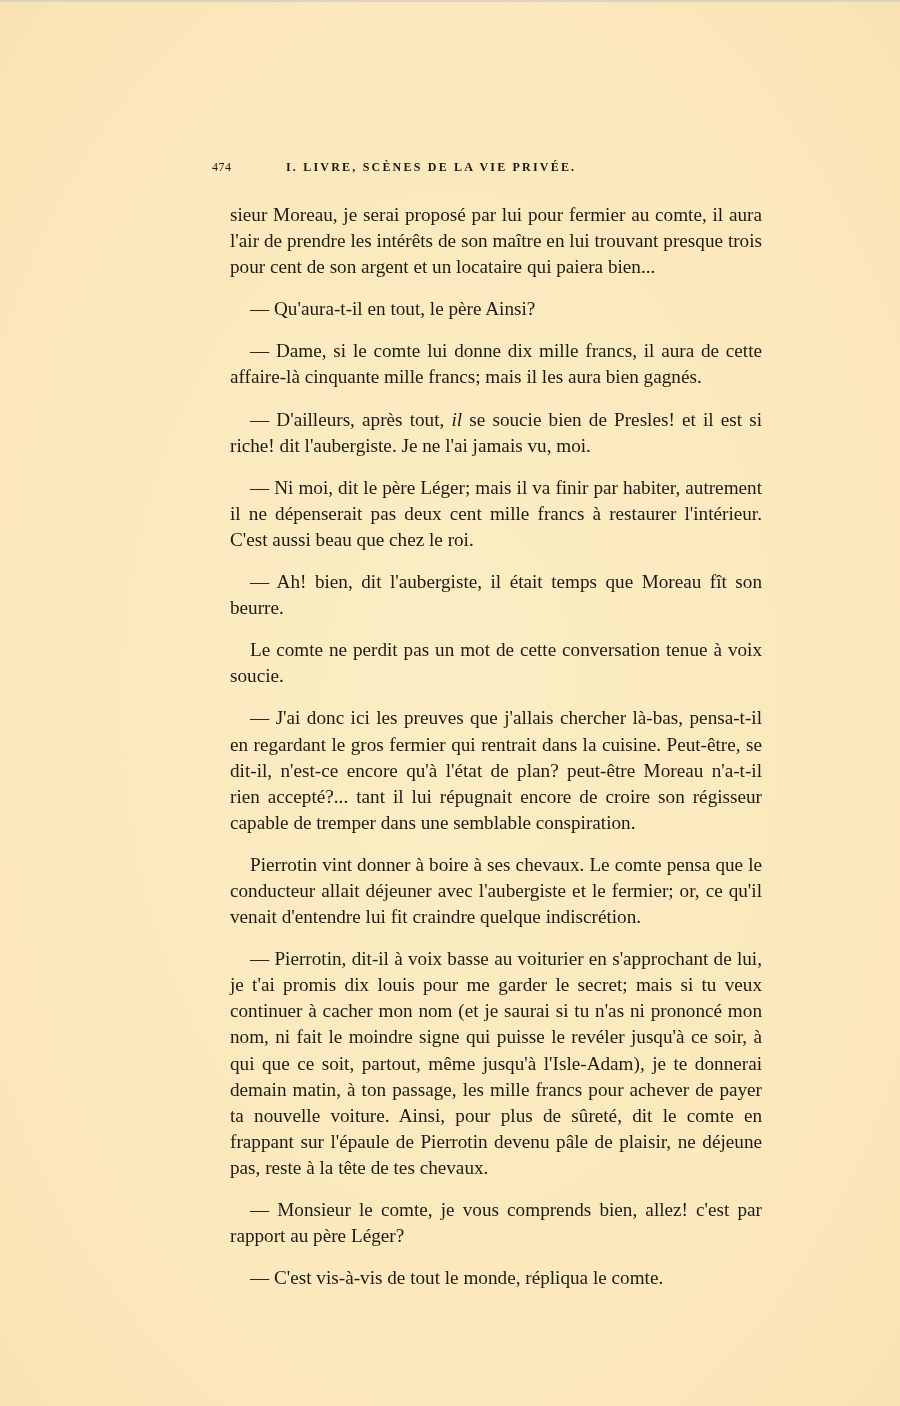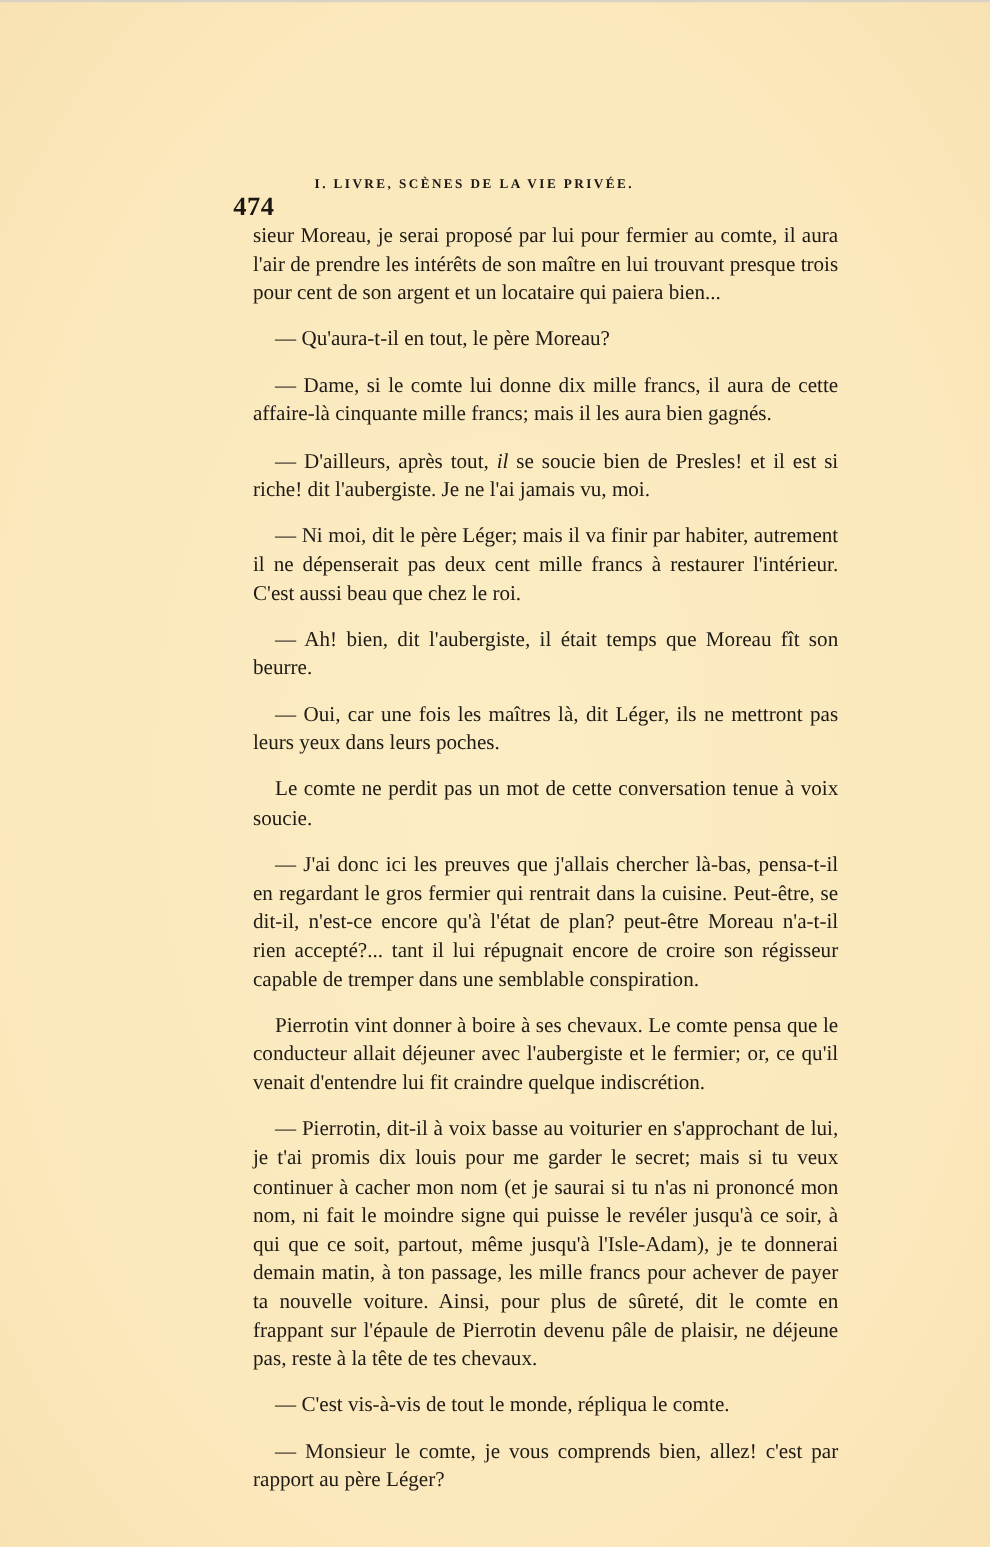--- a/index.html
+++ b/index.html
@@ -11,21 +11,21 @@
   }
   .page {
     position: absolute; left: 0; top: 0; width: 900px; height: 1406px;
     background: radial-gradient(ellipse at 50% 50%, #fcedc4 0%, #fbe8bc 70%, #f8e2b2 100%);
   }
   .topedge { position:absolute; left:0; top:0; width:900px; height:2px; background:#d9d2c4; }
   .header {
     position: absolute; left: 212px; top: 158px; width: 570px; height: 26px;
     font-family: "Liberation Serif", serif; color: #1b1712;
   }
-  .folio { position:absolute; left:0; top:17px; font-size:24px; font-weight:bold; letter-spacing:0.5px; }
+  .folio { position:absolute; left:0; top:2px; font-size:12px; font-weight:normal; letter-spacing:0.5px; }
   .running { position:absolute; left:74px; top:2px; font-size:12px; font-weight:bold; letter-spacing:2.2px; text-transform: uppercase; }
   .text {
     position: absolute; left: 214px; top: 186px; width: 564px;
     font-family: "Liberation Serif", serif;
     font-size: 19.2px; line-height: 26.1px; color: #1e1a14;
     text-align: justify;
   }
   .text p { margin: 16px; text-indent: 0; }
   .text p.ind { text-indent: 20px; }
   .text p.cont { text-indent: 0; }
@@ -37,26 +37,25 @@
 <div class="page">
   <div class="topedge"></div>
 
   <div class="header">
     <span class="folio">474</span>
     <span class="running">I. LIVRE, SCÈNES DE LA VIE PRIVÉE.</span>
   </div>
 
   <div class="text">
     <p class="cont">sieur Moreau, je serai proposé par lui pour fermier au comte, il aura l'air de prendre les intérêts de son maître en lui trouvant presque trois pour cent de son argent et un locataire qui paiera bien...</p>
-    <p class="ind">— Qu'aura-t-il en tout, le père Moreau?</p>
+    <p class="ind">— Qu'aura-t-il en tout, le père Ainsi?</p>
     <p class="ind">— Dame, si le comte lui donne dix mille francs, il aura de cette affaire-là cinquante mille francs; mais il les aura bien gagnés.</p>
     <p class="ind"><span>— D'ailleurs, après tout, </span><em>il</em><span> se soucie bien de Presles! et il est si riche! dit l'aubergiste. Je ne l'ai jamais vu, moi.</span></p>
     <p class="ind">— Ni moi, dit le père Léger; mais il va finir par habiter, autrement il ne dépenserait pas deux cent mille francs à restaurer l'intérieur. C'est aussi beau que chez le roi.</p>
     <p class="ind">— Ah! bien, dit l'aubergiste, il était temps que Moreau fît son beurre.</p>
-    <p class="ind">— Oui, car une fois les maîtres là, dit Léger, ils ne mettront pas leurs yeux dans leurs poches.</p>
     <p class="ind">Le comte ne perdit pas un mot de cette conversation tenue à voix soucie.</p>
     <p class="ind">— J'ai donc ici les preuves que j'allais chercher là-bas, pensa-t-il en regardant le gros fermier qui rentrait dans la cuisine. Peut-être, se dit-il, n'est-ce encore qu'à l'état de plan? peut-être Moreau n'a-t-il rien accepté?... tant il lui répugnait encore de croire son régisseur capable de tremper dans une semblable conspiration.</p>
     <p class="ind">Pierrotin vint donner à boire à ses chevaux. Le comte pensa que le conducteur allait déjeuner avec l'aubergiste et le fermier; or, ce qu'il venait d'entendre lui fit craindre quelque indiscrétion.</p>
     <p class="ind">— Pierrotin, dit-il à voix basse au voiturier en s'approchant de lui, je t'ai promis dix louis pour me garder le secret; mais si tu veux continuer à cacher mon nom (et je saurai si tu n'as ni prononcé mon nom, ni fait le moindre signe qui puisse le revéler jusqu'à ce soir, à qui que ce soit, partout, même jusqu'à l'Isle-Adam), je te donnerai demain matin, à ton passage, les mille francs pour achever de payer ta nouvelle voiture. Ainsi, pour plus de sûreté, dit le comte en frappant sur l'épaule de Pierrotin devenu pâle de plaisir, ne déjeune pas, reste à la tête de tes chevaux.</p>
+    <p class="ind">— Monsieur le comte, je vous comprends bien, allez! c'est par rapport au père Léger?</p>
     <p class="ind">— C'est vis-à-vis de tout le monde, répliqua le comte.</p>
-    <p class="ind">— Monsieur le comte, je vous comprends bien, allez! c'est par rapport au père Léger?</p>
   </div>
 </div>
 
 </body></html>

